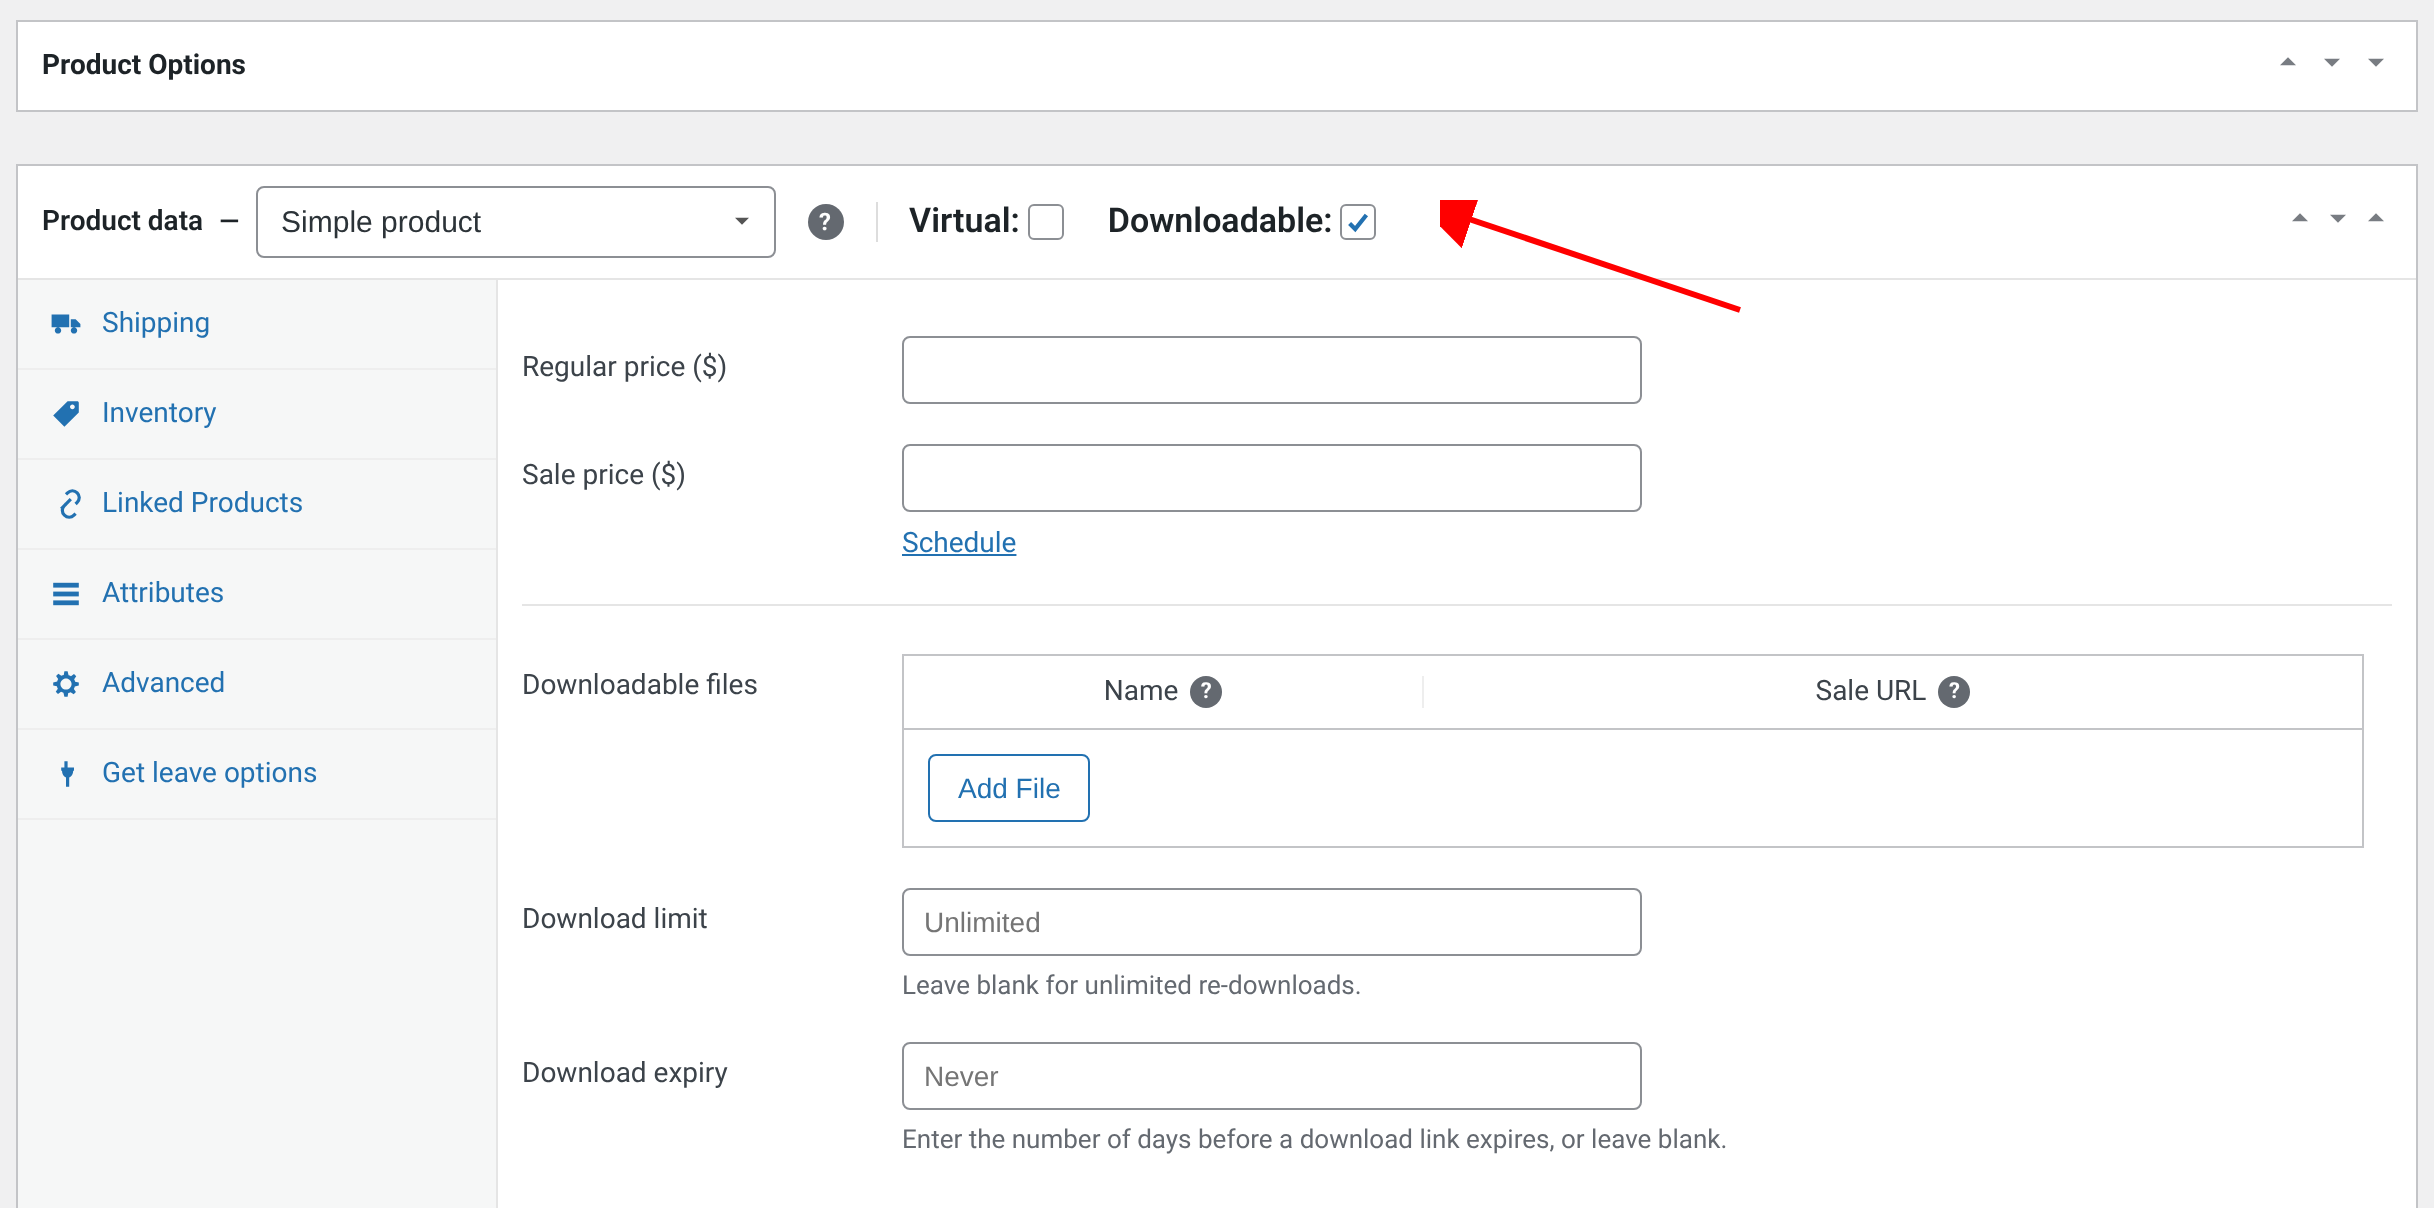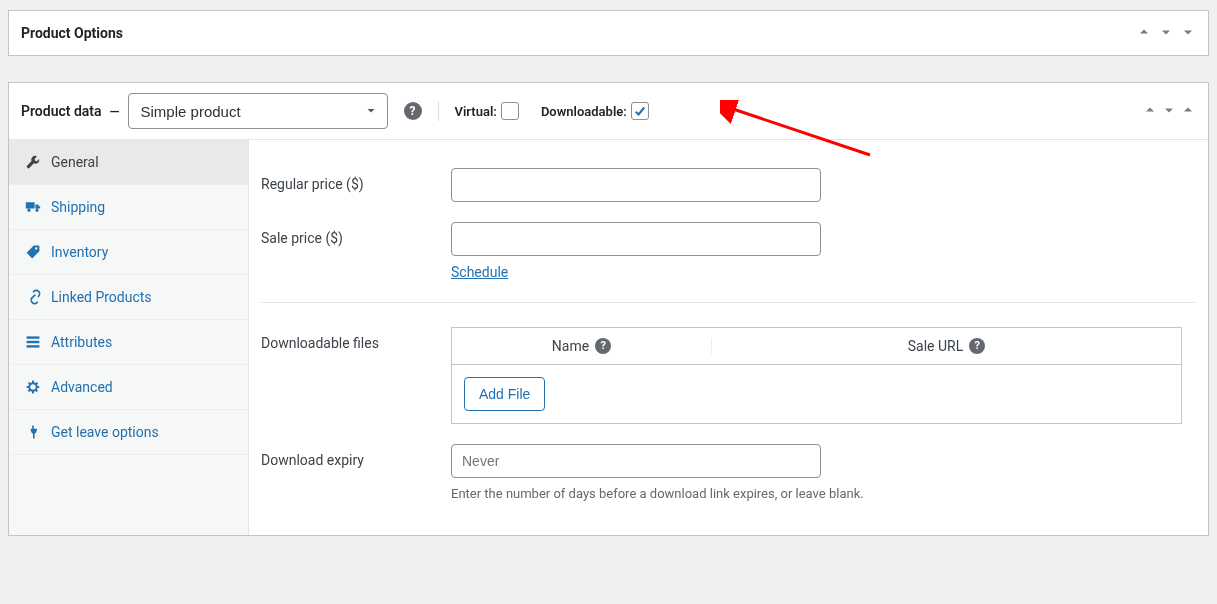--- a/index.html
+++ b/index.html
@@ -14,21 +14,21 @@
   .chev-btn { cursor: pointer; }
   
   .pd-header { display: flex; align-items: center; padding: 10px 12px; border-bottom: 1px solid #e5e5e5; }
   .pd-title { font-size: 14px; font-weight: 600; margin-right: 6px; }
   .em-dash { font-weight:600; margin: 0 8px 0 2px; }
   .type-select { position: relative; width: 260px; }
   .type-select select { width: 100%; height: 36px; border: 1px solid #8c8f94; border-radius: 4px; background: #fff; padding: 0 30px 0 12px; font-size: 15px; color: #2c3338; appearance: none; }
   .type-select .caret { position: absolute; right: 10px; top: 50%; transform: translateY(-50%); pointer-events: none; fill:#555; }
   .help-badge { width: 18px; height: 18px; border-radius: 50%; background: #646970; color: #fff; font-size: 12px; font-weight: 700; line-height: 18px; text-align: center; margin-left: 16px; }
   .sep { width: 1px; height: 20px; background: #ddd; margin: 0 16px; }
-  .chk-label { font-size: 13px; font-weight: 600; margin-right: 4px; }
+  .chk-label { font-size: 17px; font-weight: 600; margin-right: 4px; }
   .chk { width: 18px; height: 18px; border: 1px solid #8c8f94; border-radius: 3px; background: #fff; display: inline-flex; align-items: center; justify-content: center; }
   .chk.checked svg { width: 14px; height: 14px; stroke: #2271b1; stroke-width: 3; fill: none; }
   .check-group { display: flex; align-items: center; margin-right: 22px; }
   .pd-header .spacer { flex: 1; }
   
   .pd-body { display: flex; align-items: stretch; }
   .tabs { width: 240px; background: #f6f7f7; border-right: 1px solid #e5e5e5; }
   .tab { display: flex; align-items: center; gap: 10px; padding: 14px 16px; color: #2271b1; border-bottom: 1px solid #eee; cursor: pointer; font-size: 14px; }
   .tab.active { background: #e9e9e9; color: #3c434a; font-weight: 400; }
   .tab.active .tab-label { color: #3c434a; }
@@ -112,26 +112,20 @@
               <path d="M5 8l5 5 5-5z"></path>
             </svg></span>
         <span class="chev-btn"><svg class="chev" viewBox="0 0 20 20">
               <path d="M5 12l5-5 5 5z"></path>
             </svg></span>
       </div>
     </div>
 
     <div class="pd-body">
       <div class="tabs">
-        <div class="tab active">
-          <svg class="tab-icon" viewBox="0 0 20 20">
-              <path d="M13.7 2.3c-1.6-.4-3.3.1-4.5 1.3-1.4 1.4-1.8 3.5-.9 5.3l-6 6c-.4.4-.4 1 0 1.4l1.4 1.4c.4.4 1 .4 1.4 0l6-6c1.8.9 3.9.5 5.3-.9 1.2-1.2 1.7-2.9 1.3-4.5l-2.9 2.9-2.1-.7-.7-2.1 2.7-3.1z"></path>
-            </svg>
-          <span class="tab-label">General</span>
-        </div>
         <div class="tab">
           <svg class="tab-icon" viewBox="0 0 20 20">
               <path d="M1 4h11v8H1V4zm12 3h3l3 3v2h-6V7zM5 16c-1.1 0-2-.9-2-2s.9-2 2-2 2 .9 2 2-.9 2-2 2zm10 0c-1.1 0-2-.9-2-2s.9-2 2-2 2 .9 2 2-.9 2-2 2z"></path>
             </svg>
           <span class="tab-label">Shipping</span>
         </div>
         <div class="tab">
           <svg class="tab-icon" viewBox="0 0 20 20">
               <path d="M17 2h-6L2 11l7 7 9-9V3c0-.6-.4-1-1-1zm-3 5c-.8 0-1.5-.7-1.5-1.5S13.2 4 14 4s1.5.7 1.5 1.5S14.8 7 14 7z"></path>
             </svg>
@@ -192,20 +186,27 @@
                   <span class="qmark">?</span>
                 </div>
               </div>
               <div class="dl-foot">
                 <button class="btn-outline">Add File</button>
               </div>
             </div>
           </div>
         </div>
         <div class="field-row">
+          <div class="field-label">Download limit</div>
+          <div class="field-value">
+            <input type="text" class="text-input" placeholder="Unlimited" style="">
+            <div class="help-text">Leave blank for unlimited re-downloads.</div>
+          </div>
+        </div>
+        <div class="field-row">
           <div class="field-label">Download expiry</div>
           <div class="field-value">
             <input type="text" class="text-input" placeholder="Never" style="">
             <div class="help-text">Enter the number of days before a download link expires, or leave blank.</div>
           </div>
         </div>
       </div>
     </div>
   </div>
 

